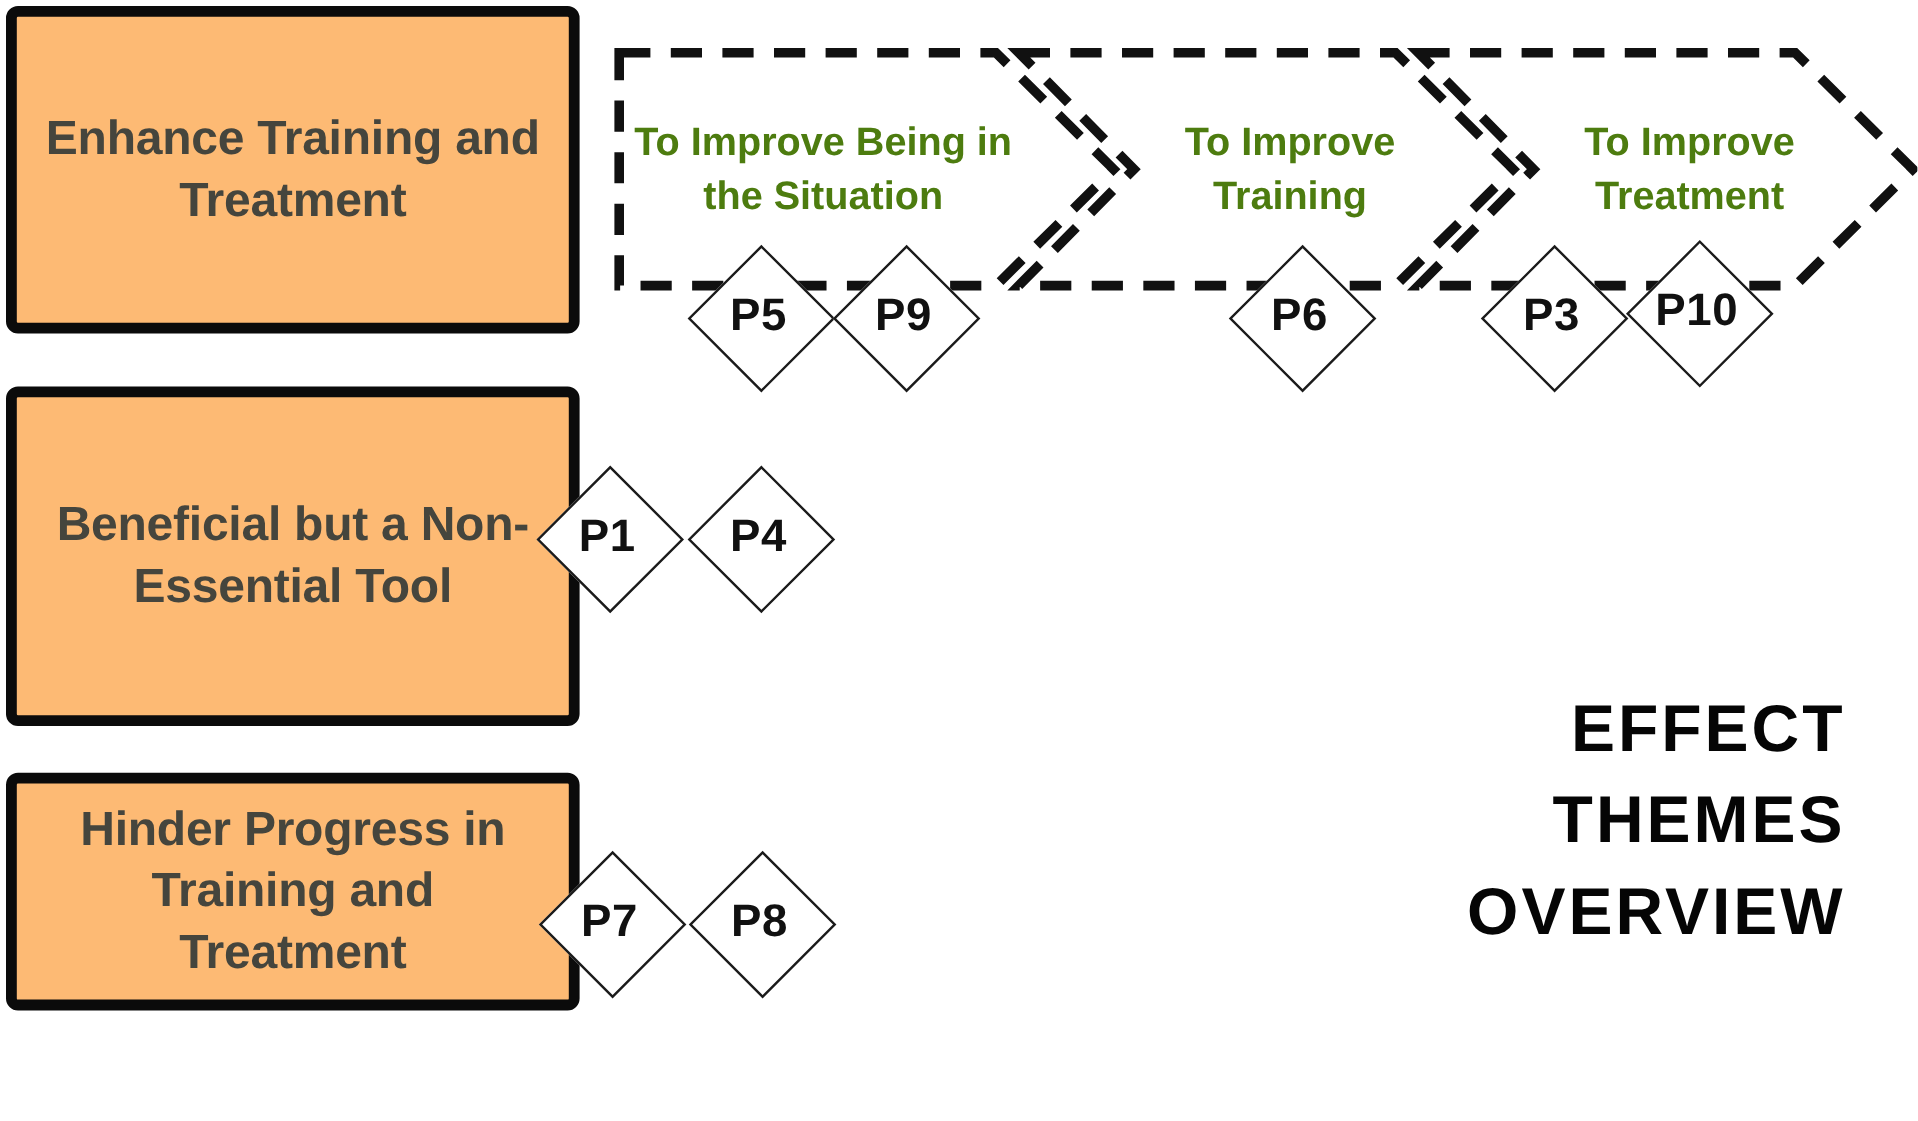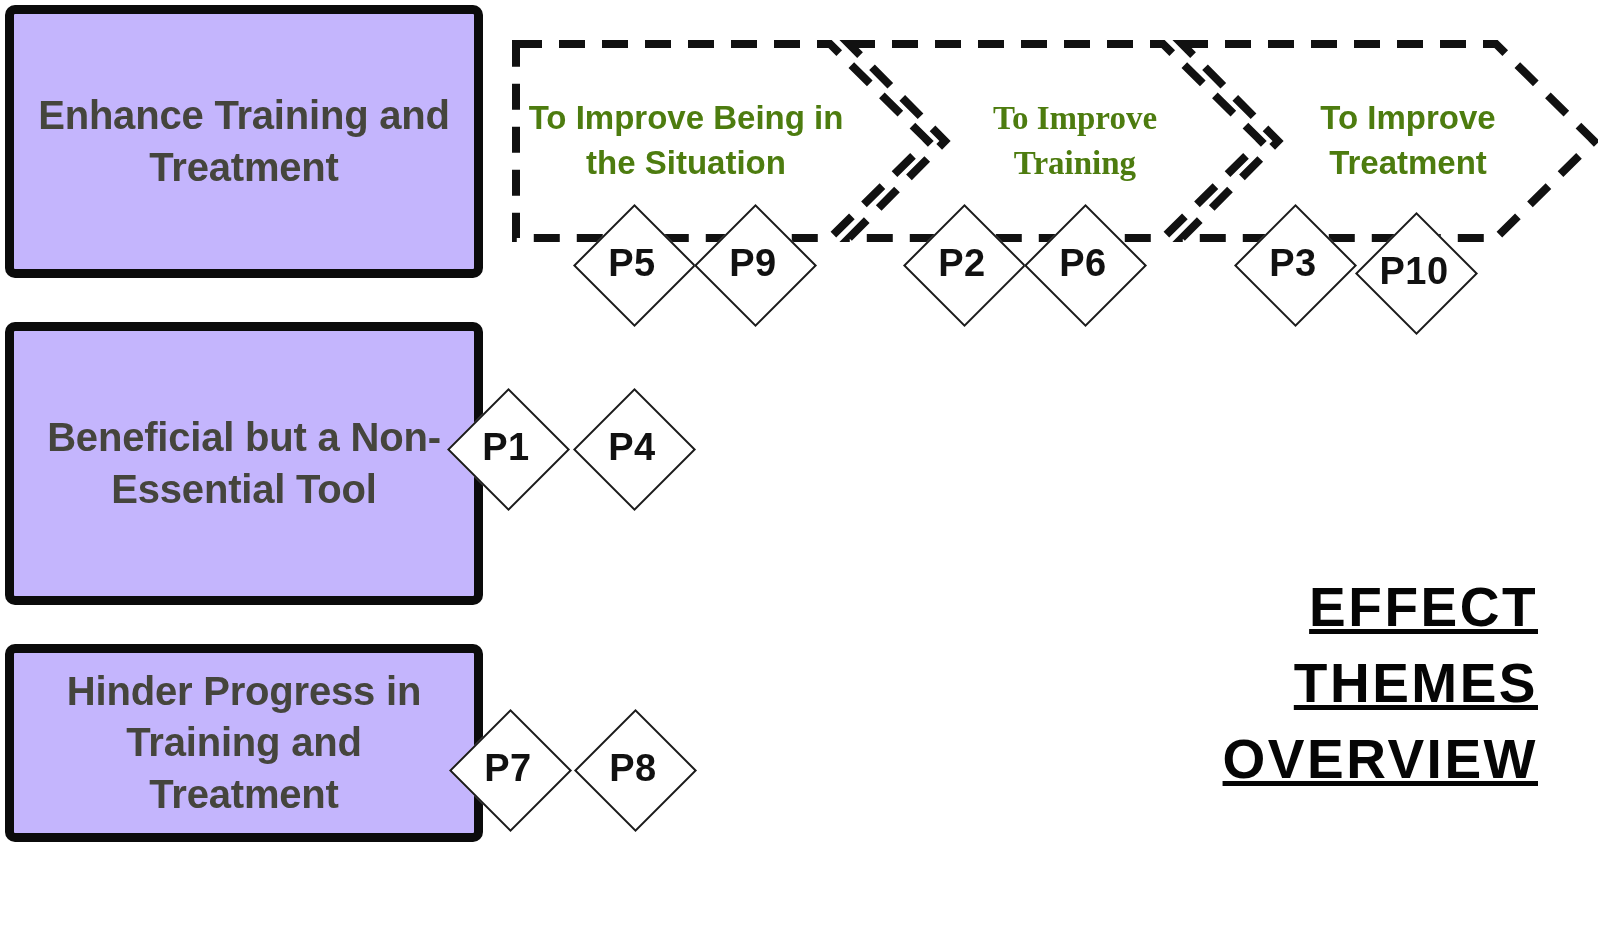--- a/index.html
+++ b/index.html
@@ -15,21 +15,21 @@
     width: 1598px;
     height: 934px;
     background: #ffffff;
     overflow: hidden;
   }
 
   
   .theme-box {
     position: absolute;
     box-sizing: border-box;
-    background: #c4b5fd;
+    background: #fdba74;
     border: 9px solid #0b0b0b;
     border-radius: 10px;
     display: flex;
     align-items: center;
     justify-content: center;
     text-align: center;
     z-index: 3;
   }
   .theme-box .label {
     color: #45453d;
@@ -64,21 +64,21 @@
     font-weight: bold;
     font-size: 33px;
     line-height: 1.35;
     pointer-events: none;
   }
 
   #chevron-situation { left: 512px; width: 420px; }
   #chevron-situation .ctext { left: 14px; width: 320px; }
 
   #chevron-training  { left: 845px; width: 420px; }
-  #chevron-training  .ctext { left: 96px; width: 268px; font-family: Liberation Serif, serif; }
+  #chevron-training  .ctext { left: 96px; width: 268px; }
 
   #chevron-treatment { left: 1178px; width: 420px; }
   #chevron-treatment .ctext { left: 96px; width: 268px; }
 
   
   .diamond {
     position: absolute;
     width: 118px;
     height: 118px;
     z-index: 5;
@@ -116,21 +116,20 @@
     right: 60px;
     top: 570px;
     width: 460px;
     text-align: right;
     color: #050505;
     font-weight: bold;
     font-size: 55px;
     line-height: 1.38;
     letter-spacing: 2.5px;
     z-index: 2;
-    text-decoration: underline;
   }
   #overview-caption .cline { display: block; white-space: nowrap; }
 </style>
 </head>
 <body>
 
 <div id="canvas">
 
   <div class="theme-box" id="box-enhance">
     <span class="label">Enhance Training and Treatment</span>
@@ -167,34 +166,30 @@
 
   <div class="diamond" style="left:573px; top:204px;">
     <div class="dshape"></div>
     <div class="dlabel">P5</div>
   </div>
   <div class="diamond" style="left:694px; top:204px;text-align:right;">
     <div class="dshape"></div>
     <div class="dlabel">P9</div>
   </div>
 
-  <div class="diamond" style="left:903px; top:204px;">
-    <div class="dshape"></div>
-    <div class="dlabel">P2</div>
-  </div>
   <div class="diamond" style="left:1024px; top:204px;">
     <div class="dshape"></div>
     <div class="dlabel">P6</div>
   </div>
 
   <div class="diamond" style="left:1234px; top:204px;text-decoration:underline;">
     <div class="dshape"></div>
     <div class="dlabel">P3</div>
   </div>
-  <div class="diamond" style="left:1355px; top:212px;text-align:center;">
+  <div class="diamond" style="left:1355px; top:200px;text-align:center;">
     <div class="dshape"></div>
     <div class="dlabel">P10</div>
   </div>
 
   <div class="diamond" style="left:447px; top:388px;">
     <div class="dshape"></div>
     <div class="dlabel">P1</div>
   </div>
   <div class="diamond" style="left:573px; top:388px;">
     <div class="dshape"></div>

